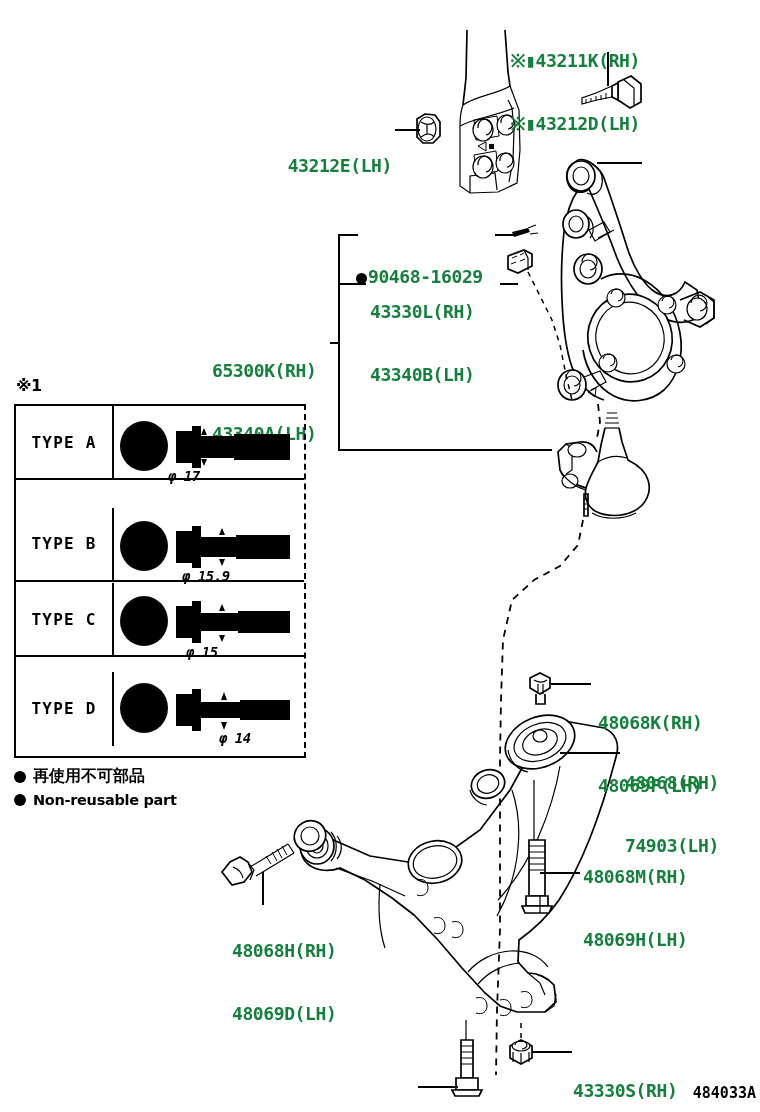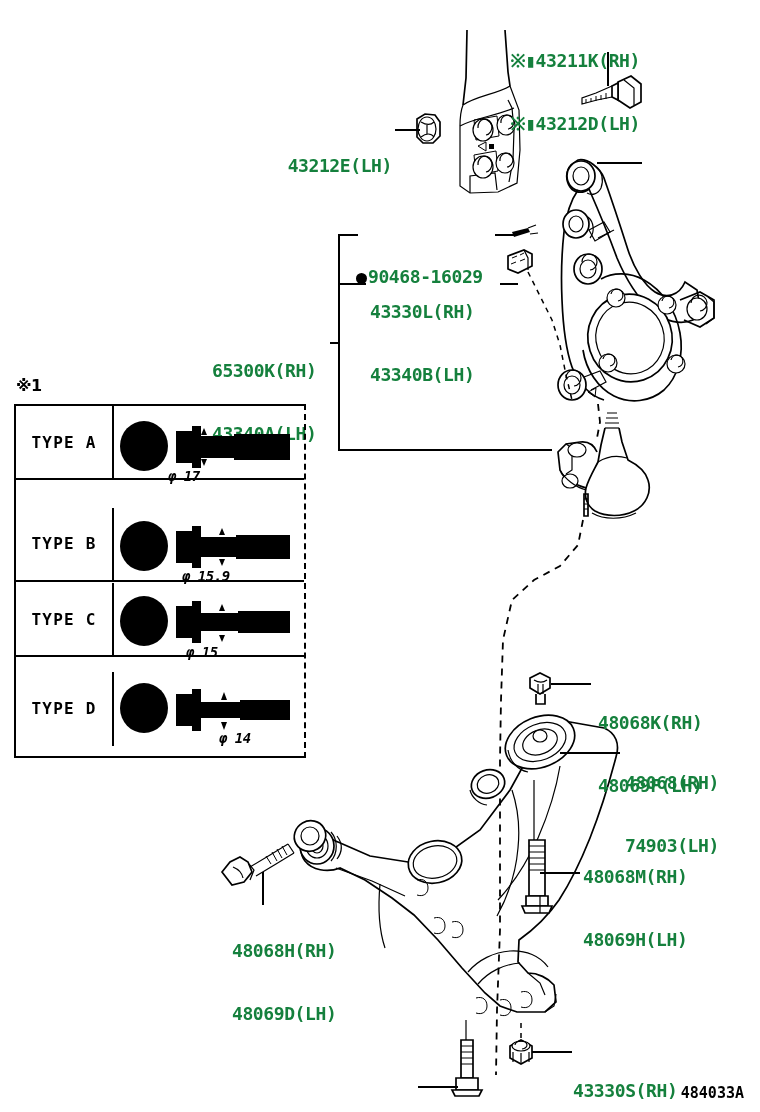--- a/index.html
+++ b/index.html
@@ -127,21 +127,21 @@
   .leg-en {
     font-family: "DejaVu Sans", "Liberation Sans", sans-serif;
     font-weight: bold;
     font-size: 14.5px;
     letter-spacing: -0.3px;
   }
 
   
   #drawing-id {
     position: absolute;
-    right: 16px; bottom: 10px;
+    right: 4px; bottom: 10px;
     font-family: "DejaVu Sans Mono","Liberation Mono", monospace;
     font-weight: bold;
     font-size: 15px;
     letter-spacing: 0px;
   }
 
   
   #art { position: absolute; inset: 0; pointer-events: none; }
   #art .ln   { fill: none; stroke: #000; stroke-width: 1.7; }
   #art .ln2  { fill: none; stroke: #000; stroke-width: 1.2; }
@@ -558,16 +558,26 @@
             <path class="thin" d="M110 20 L107 28 L113 28 Z" fill="#000"></path>
             <path class="thin" d="M110 58 L107 50 L113 50 Z" fill="#000"></path>
           </svg>
           <div class="dim" style="left:74px; top:58px;margin-left:31px;">φ 14</div>
         </div>
       </div>
 
     </div>
   </div>
 
+  <div id="legend">
+    <div class="leg-row">
+      <span class="leg-dot"></span>
+      <span class="leg-jp">再使用不可部品</span>
+    </div>
+    <div class="leg-row">
+      <span class="leg-dot"></span>
+      <span class="leg-en">Non-reusable part</span>
+    </div>
+  </div>
 
   <div id="drawing-id">484033A</div>
 
 </div>
 
 </body></html>

